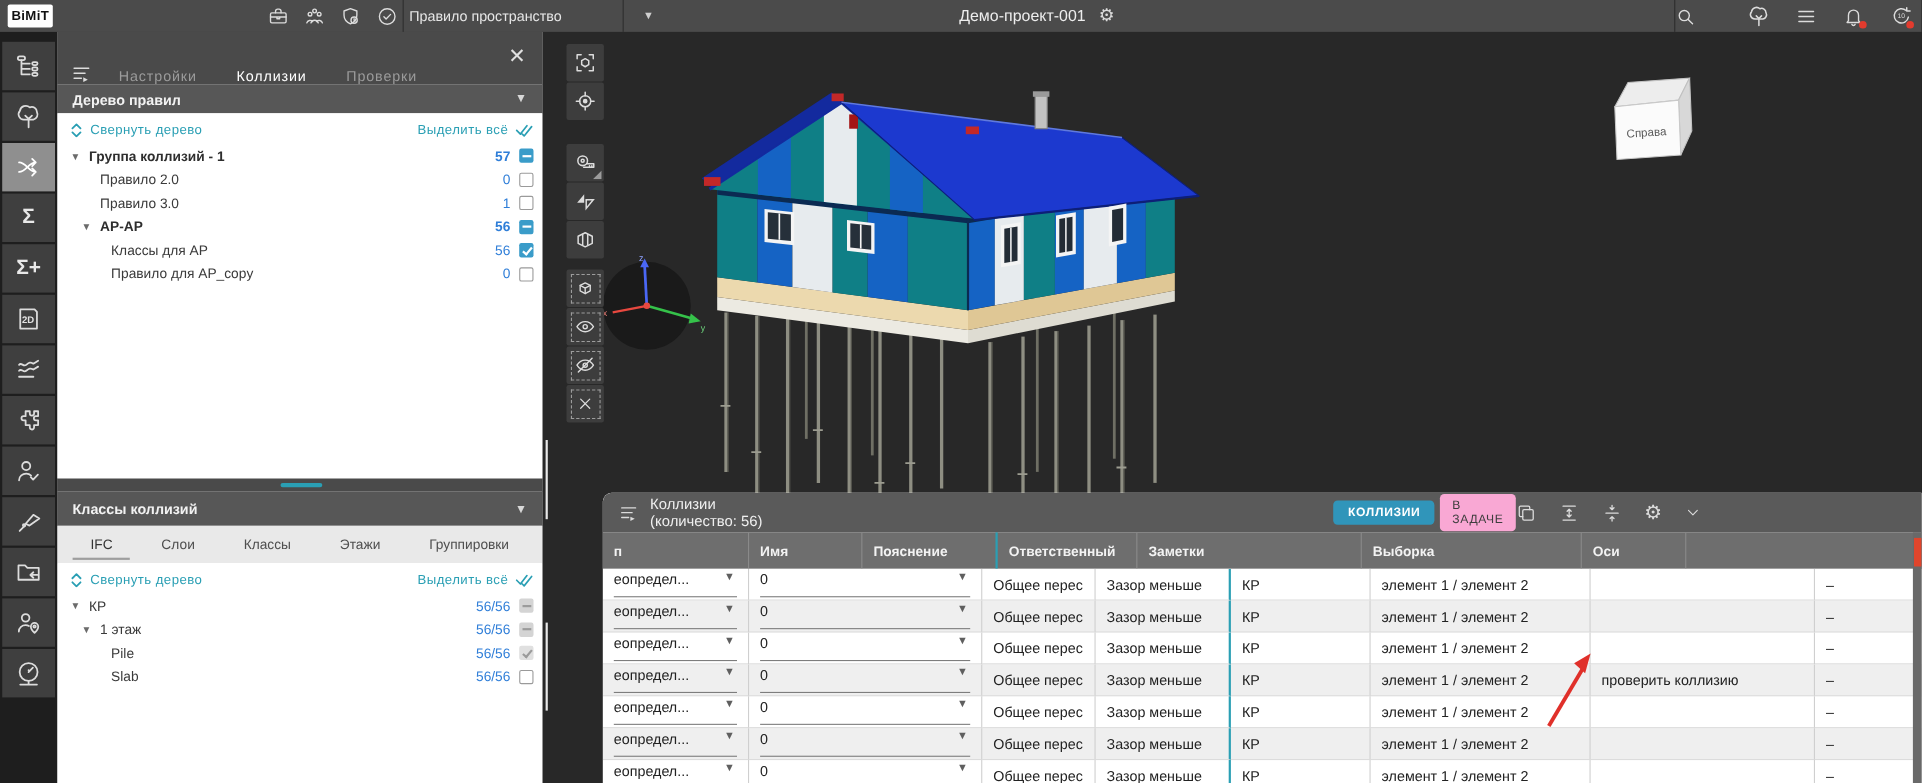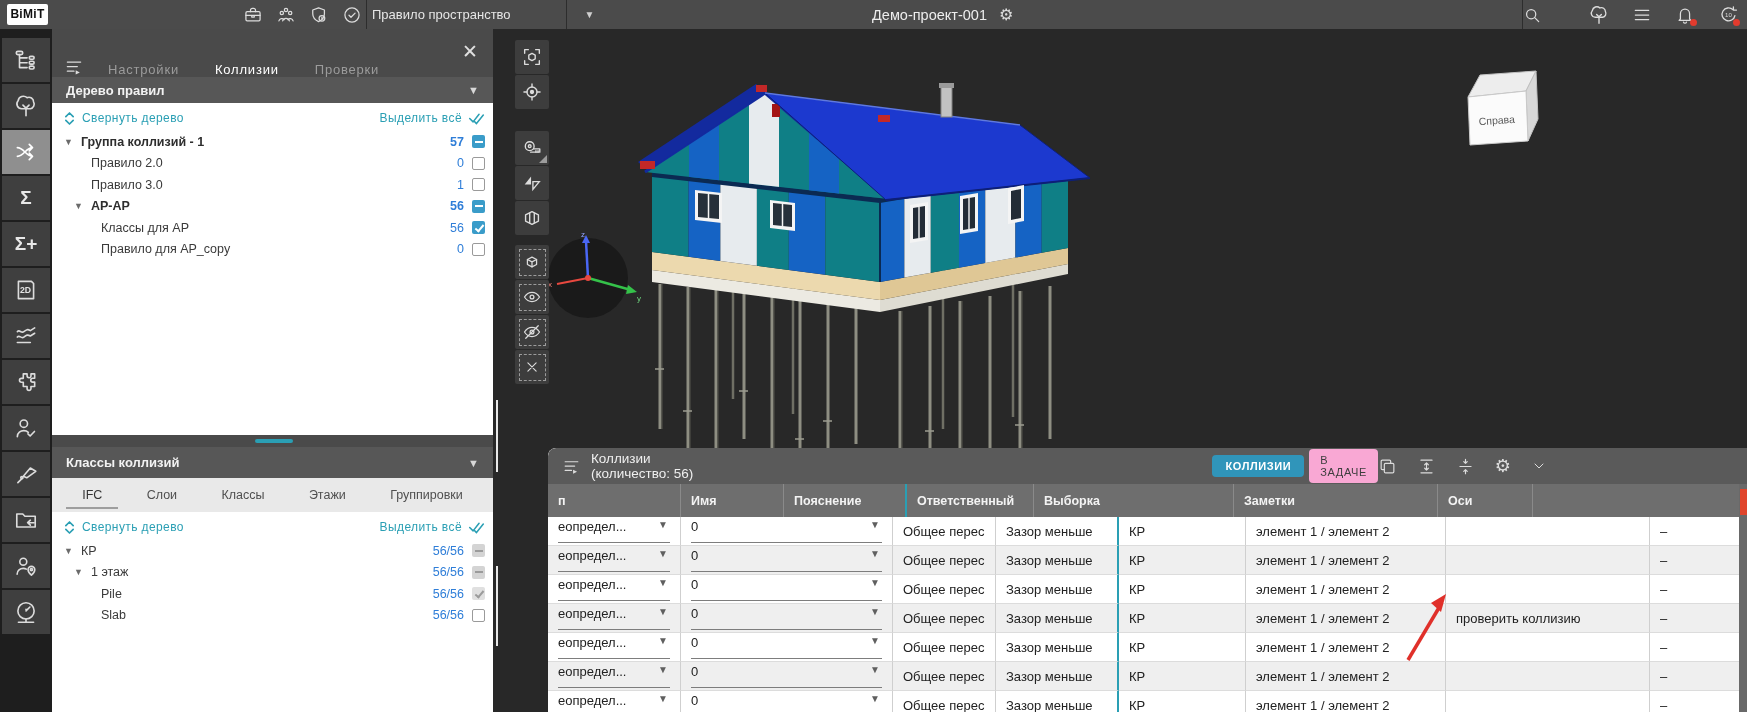--- a/index.html
+++ b/index.html
@@ -641,22 +641,22 @@
               <path d="M6 9l6 6 6-6"></path>
             </svg>
           </span>
       </span>
     </div>
     <div class="cthead" id="cthead">
         <div class="th " style="width:133px">п</div>
         <div class="th " style="width:103px">Имя</div>
         <div class="th teal-b" style="width:123px">Пояснение</div>
         <div class="th " style="width:127px">Ответственный</div>
+        <div class="th " style="width:204px">Заметки</div>
         <div class="th " style="width:200px">Выборка</div>
-        <div class="th " style="width:204px">Заметки</div>
         <div class="th " style="width:95px">Оси</div>
       </div>
     <div class="ctbody" id="ctbody">
         <div class="ctr ">
           <div class="td " style="width:133px">
             <span class="dd">
               <span>еопредел...</span>
               <span class="ddcaret">▼</span>
             </span>
           </div>

